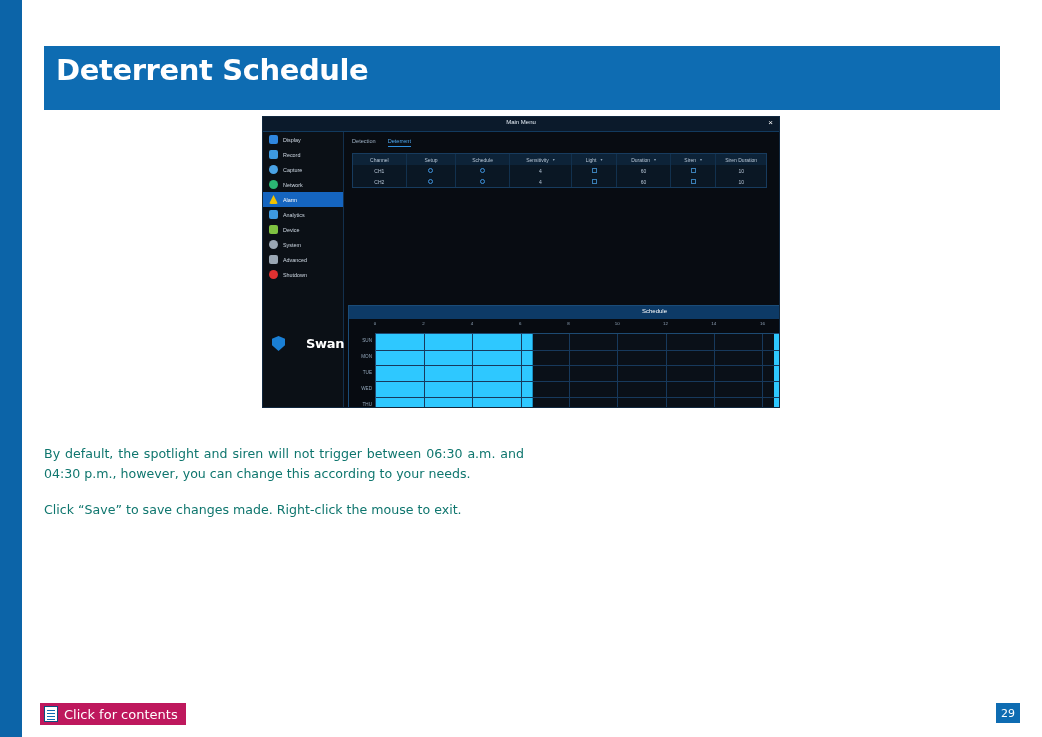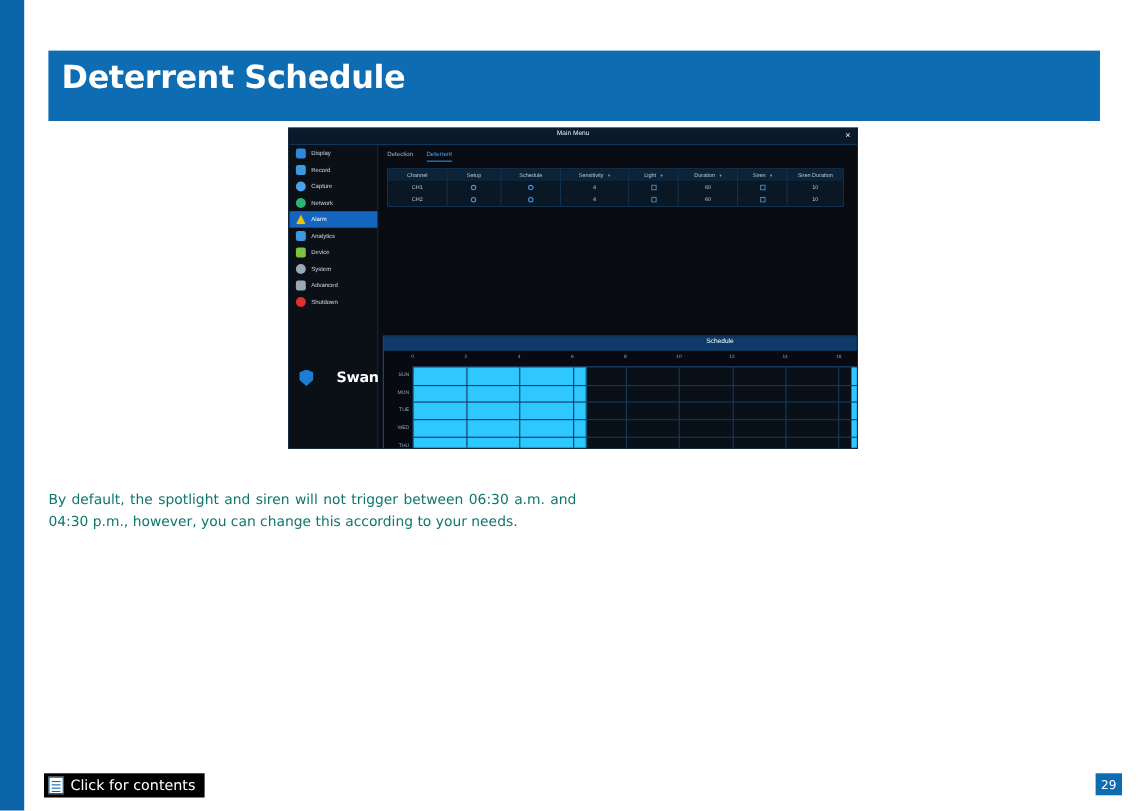--- a/index.html
+++ b/index.html
@@ -237,21 +237,21 @@
     text-align: justify;
     font-family: "DejaVu Sans", sans-serif;
   }
 
   
   .contents-btn {
     position: absolute;
     left: 40px; top: 703px;
     height: 22px;
     display: flex; align-items: center; gap: 6px;
-    background: #000000;
+    background: #be185d;
     padding: 0 8px 0 4px;
   }
   .contents-ico {
     width: 14px; height: 16px;
     background: #ffffff;
     border: 1px solid #0b4e80;
     position: relative;
   }
   .contents-ico:before {
     content: "";
@@ -466,19 +466,20 @@
 
         </div>
       </div>
 
     </div>
   </div>
 </div>
 
 <div class="body-copy">
   <p>By default, the spotlight and siren will not trigger between 06:30 a.m. and 04:30 p.m., however, you can change this according to your needs.</p>
+  <p>Click “Save” to save changes made. Right-click the mouse to exit.</p>
 </div>
 
 <div class="contents-btn">
   <span class="contents-ico"></span>
   <span class="contents-label">Click for contents</span>
 </div>
 <div class="page-num">29</div>
 
 </body></html>

